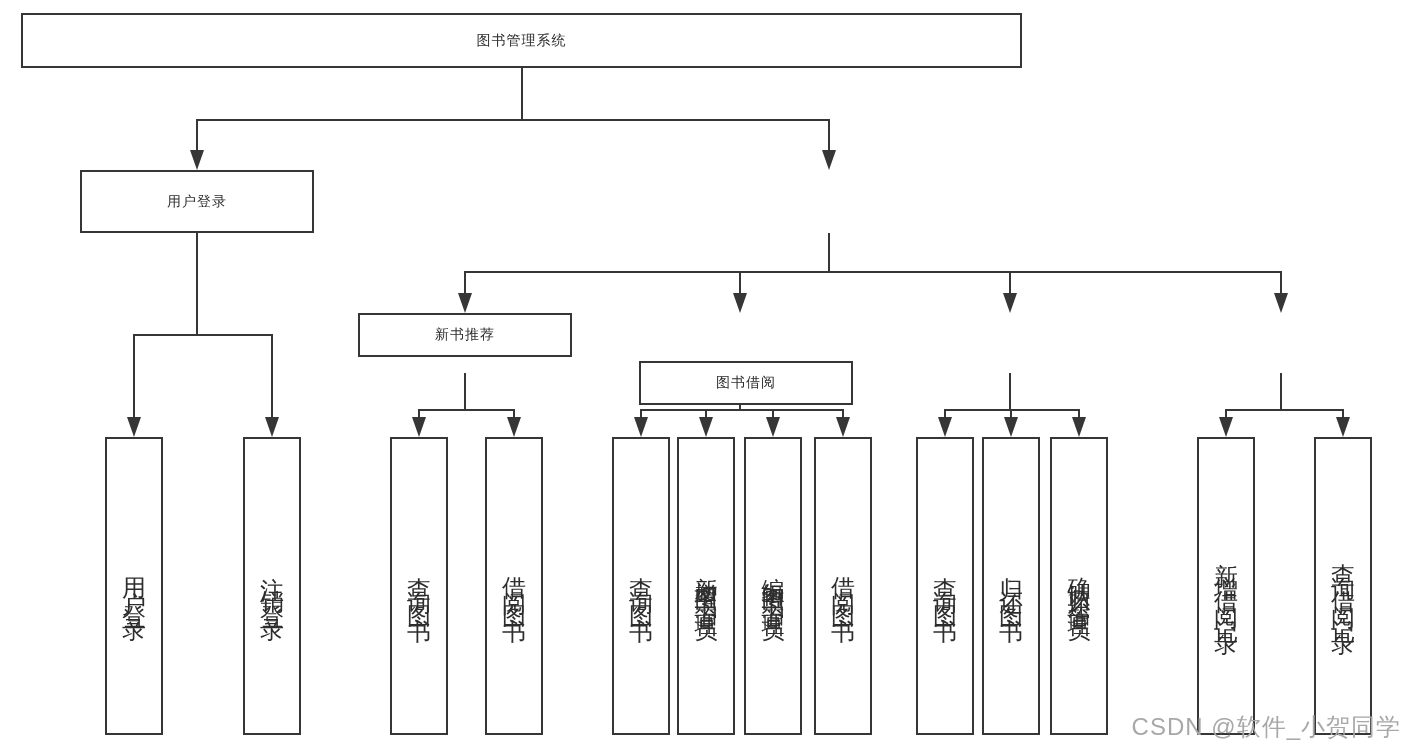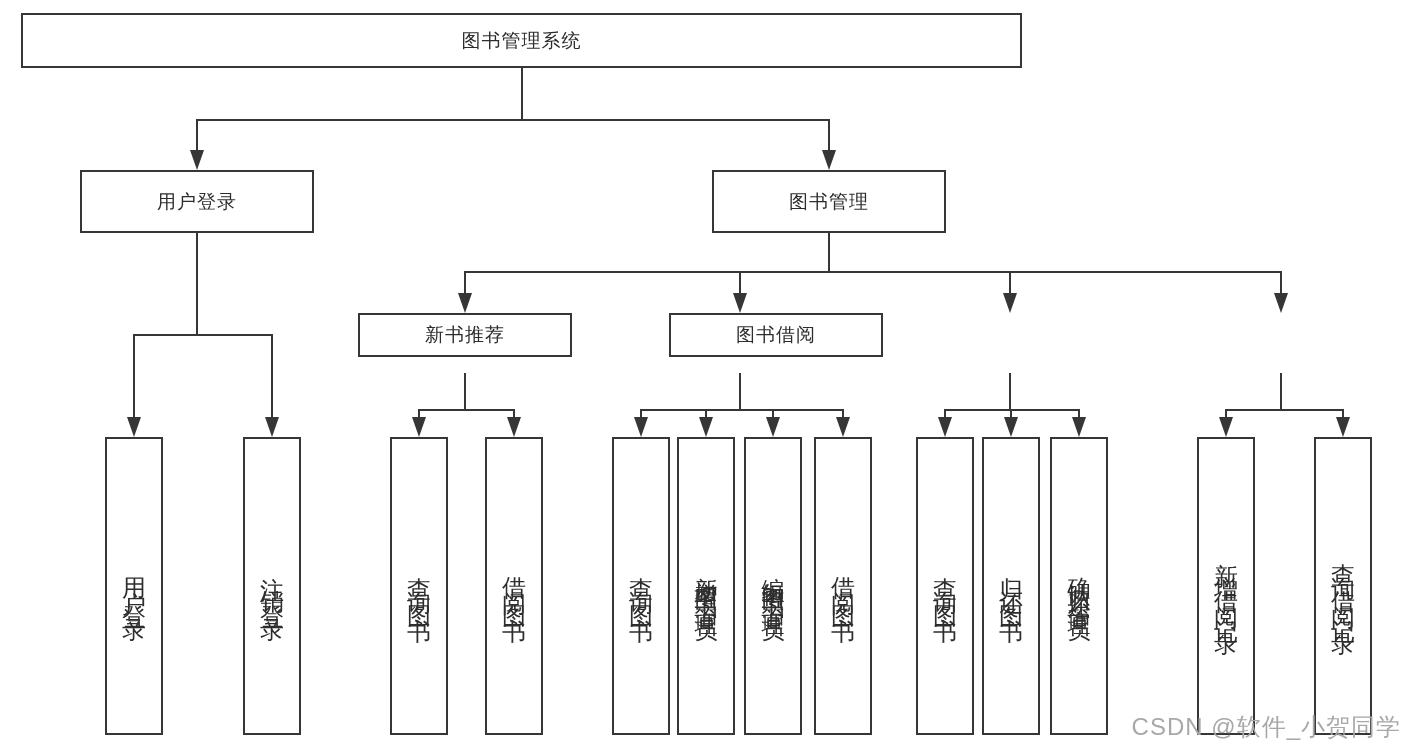--- a/index.html
+++ b/index.html
@@ -13,27 +13,27 @@
   .connectors{position:absolute;left:0;top:0;z-index:1;}
   .node{
     position:absolute;
     box-sizing:border-box;
     background:#ffffff;
     border:2px solid var(--line,#363636);
     display:flex;align-items:center;justify-content:center;
     color:var(--ink,#2d2d2d);
     z-index:2;
   }
-  .h-node{font-size:19px;letter-spacing:1px;}
+  .h-node{font-size:14px;letter-spacing:1px;}
   .root{left:21px;top:13px;width:1001px;height:55px;}
   .lv2-a{left:80px;top:170px;width:234px;height:63px;}
   .lv2-b{left:712px;top:170px;width:234px;height:63px;}
   .lv3{top:313px;width:214px;height:44px;}
   .lv3-a{left:358px;}
-  .lv3-b{left:669px;}
+  .lv3-b{left:639px;margin-top:48px;}
   .lv3-c{left:903px;}
   .lv3-d{left:1174px;}
   .leaf{
     top:437px;width:58px;height:298px;
     writing-mode:vertical-rl;
     font-size:24px;letter-spacing:14px;
     line-height:1;
   }
   .leaf.tight{font-size:23px;letter-spacing:6px;}
   .watermark{
@@ -106,21 +106,20 @@
     <line x1="1225" y1="410" x2="1344" y2="410"></line>
     <line x1="1226" y1="410" x2="1226" y2="419"></line>
     <polygon points="1219,417 1233,417 1226,437" stroke="none"></polygon>
     <line x1="1343" y1="410" x2="1343" y2="419"></line>
     <polygon points="1336,417 1350,417 1343,437" stroke="none"></polygon>
   </svg>
 
   <div class="node h-node root">图书管理系统</div>
 
   <div class="node h-node lv2-a">用户登录</div>
-  <div class="node h-node lv2-b">图书管理</div>
 
   <div class="node h-node lv3 lv3-a">新书推荐</div>
   <div class="node h-node lv3 lv3-b">图书借阅</div>
 
   <div class="node leaf" style="left:105px">用户登录</div>
   <div class="node leaf" style="left:243px">注销登录</div>
 
   <div class="node leaf" style="left:390px">查询图书</div>
   <div class="node leaf" style="left:485px">借阅图书</div>
 

